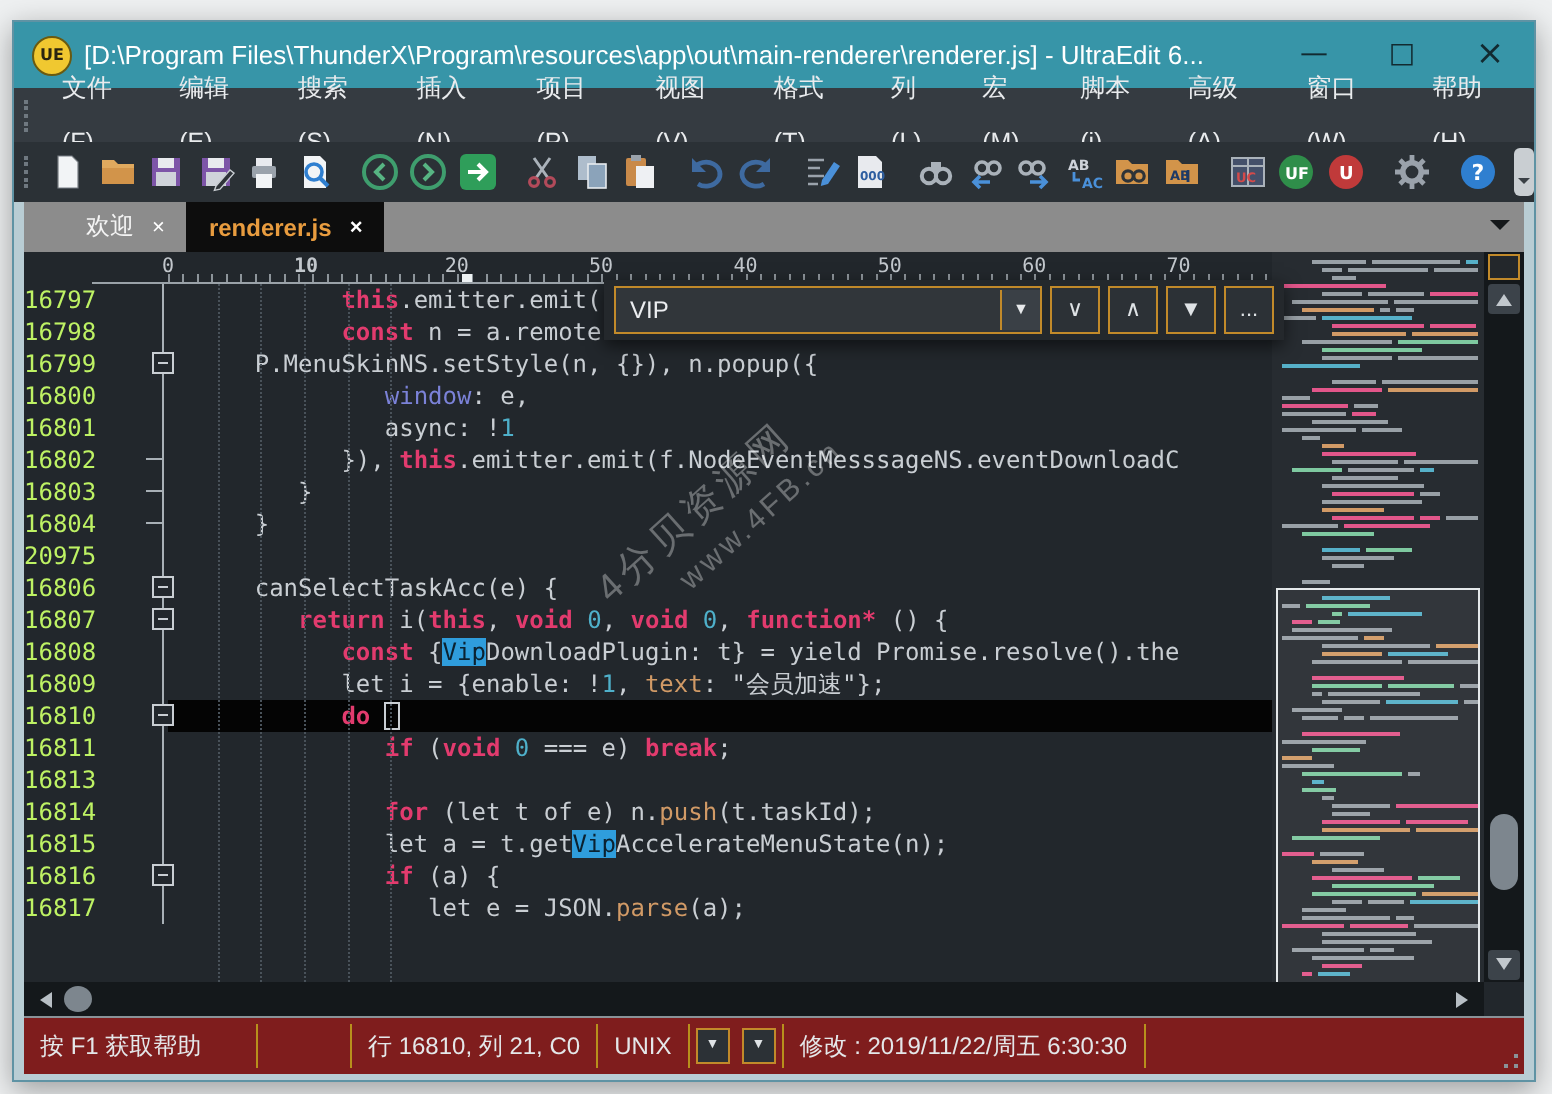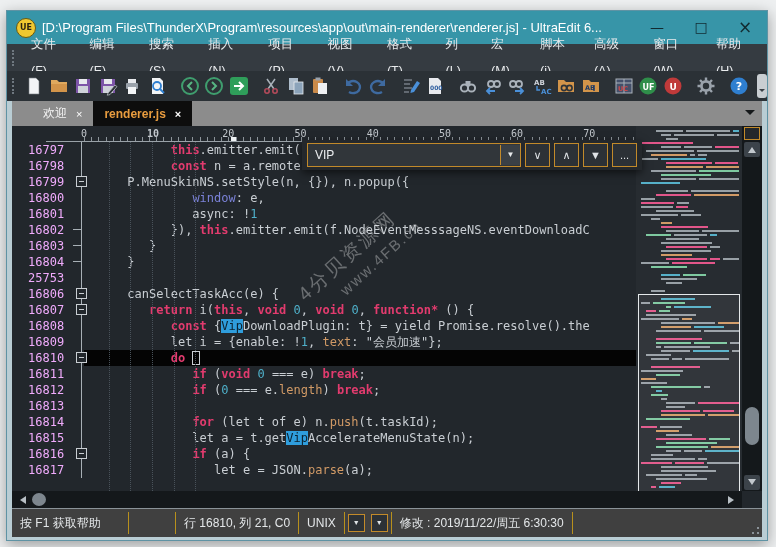--- a/index.html
+++ b/index.html
@@ -34,21 +34,21 @@
   .etop{display:flex;flex:1;min-height:0}
   .ecol{flex:1;display:flex;flex-direction:column;min-width:0}
   .ruler{height:16px;position:relative;flex:0 0 auto;color:#c2c7cc;font:10px "DejaVu Sans Mono",monospace}
   .ruler .ticks{position:absolute;left:72px;right:0;bottom:1px;height:4px;background:repeating-linear-gradient(90deg,#8d949a 0 1px,transparent 1px 7.22px)}
   .ruler .edge{position:absolute;left:34px;right:0;bottom:0;height:1px;background:#9aa2a8}
   .rnum{position:absolute;bottom:3px;transform:translateX(-50%)}
   .caretmark{position:absolute;bottom:1px;width:5px;height:4px;background:#eef2f4}
   .codehost{flex:1;position:relative;overflow:hidden;font:12px/16px "DejaVu Sans Mono",monospace}
   .guide{position:absolute;top:0;bottom:0;border-left:1px dotted #49525a;pointer-events:none}
   .crow{display:flex;height:16px;white-space:pre}
-  .lnum{width:50px;flex:0 0 auto;color:#f0abfc;padding-left:16px;box-sizing:border-box}
+  .lnum{width:50px;flex:0 0 auto;color:#bef264;padding-left:0;box-sizing:border-box}
   .fold{width:22px;flex:0 0 auto;position:relative}
   .fold:after{content:"";position:absolute;left:19px;top:0;height:100%;width:1px;background:#a8b0b6}
   .fold.box:before{content:"";position:absolute;z-index:1;left:14px;top:2px;width:9px;height:9px;border:1px solid #c9ced3;background:linear-gradient(#c9ced3,#c9ced3) center/5px 1px no-repeat #22272c}
   .fold.tick{background:linear-gradient(#a8b0b6,#a8b0b6) 11px 7px/9px 1px no-repeat}
   .ctext{flex:1;min-width:0;overflow:hidden}
   .crow.cur .ctext{background:#040404}
   .tk-d{color:#c9ced3}.tk-k{color:#e23b6e;font-weight:bold}.tk-o{color:#d19a66}.tk-n{color:#4fb0ca}.tk-w{color:#7b82d8}
   .tk-h{background:#2f9ddc;color:#0b2230}
   .tk-c{outline:1px solid #c9ced3;outline-offset:-1px}
   
@@ -75,21 +75,21 @@
   .vthumb{width:14px;height:38px;background:#7d868e;border-radius:7px;margin-top:248px}
   .vspacer{flex:1}
   
   .hscroll{height:17px;margin-right:20px;background:#14181b;display:flex;align-items:center;flex:0 0 auto}
   .hbtn{width:18px;height:17px;display:flex;align-items:center;justify-content:center}
   .tri-left{width:0;height:0;border:4px solid transparent;border-right:6px solid #b8bfc5}
   .tri-right{width:0;height:0;border:4px solid transparent;border-left:6px solid #b8bfc5}
   .hthumb{width:14px;height:13px;background:#7d868e;border-radius:50%;margin-left:2px}
   .hspacer{flex:1}
   
-  .statusbar{height:28px;background:#404040;border-top:1px solid #8a9298;display:flex;align-items:stretch;color:#e4e7e9;font-size:12px;flex:0 0 auto}
+  .statusbar{height:28px;background:#7f1d1d;border-top:1px solid #8a9298;display:flex;align-items:stretch;color:#e4e7e9;font-size:12px;flex:0 0 auto}
   .seg{display:flex;align-items:center;padding:0 8px;white-space:nowrap}
   .sep{width:1px;background:#b8901c;margin:3px 0}
   .sdd{width:15px;height:16px;border:1px solid #c28a2a;background:#2c3136;color:#dfe3e6;font-size:7px;line-height:15px;text-align:center;align-self:center;margin:0 3px}
   .statusgrip{margin-left:auto;position:relative;width:16px}
   .statusgrip i{position:absolute;width:2px;height:2px;background:#8a9298}
   svg text{font-family:"DejaVu Sans",sans-serif;font-weight:bold}
 </style>
 </head>
 <body>
 
@@ -348,28 +348,27 @@
               <div class="guide" style="left: 161.626px;"></div>
               <div class="guide" style="left: 183.282px;"></div>
               <div class="crow"><span class="lnum">16797</span><span class="fold"></span><span class="ctext"><span class="tk-d">            </span><span class="tk-k">this</span><span class="tk-d">.emitter.emit(</span></span></div>
               <div class="crow"><span class="lnum">16798</span><span class="fold"></span><span class="ctext"><span class="tk-d">            </span><span class="tk-k">const</span><span class="tk-d"> n = a.remote</span></span></div>
               <div class="crow"><span class="lnum">16799</span><span class="fold box"></span><span class="ctext"><span class="tk-d">      P.MenuSkinNS.setStyle(n, {}), n.popup({</span></span></div>
               <div class="crow"><span class="lnum">16800</span><span class="fold"></span><span class="ctext"><span class="tk-d">               </span><span class="tk-w">window</span><span class="tk-d">: e,</span></span></div>
               <div class="crow"><span class="lnum">16801</span><span class="fold"></span><span class="ctext"><span class="tk-d">               async: !</span><span class="tk-n">1</span></span></div>
               <div class="crow"><span class="lnum">16802</span><span class="fold tick"></span><span class="ctext"><span class="tk-d">            }), </span><span class="tk-k">this</span><span class="tk-d">.emitter.emit(f.NodeEventMesssageNS.eventDownloadC</span></span></div>
               <div class="crow"><span class="lnum">16803</span><span class="fold tick"></span><span class="ctext"><span class="tk-d">         }</span></span></div>
               <div class="crow"><span class="lnum">16804</span><span class="fold tick"></span><span class="ctext"><span class="tk-d">      }</span></span></div>
-              <div class="crow"><span class="lnum">25753</span><span class="fold"></span><span class="ctext"><span class="tk-d"></span></span></div>
+              <div class="crow"><span class="lnum">20975</span><span class="fold"></span><span class="ctext"><span class="tk-d"></span></span></div>
               <div class="crow"><span class="lnum">16806</span><span class="fold box"></span><span class="ctext"><span class="tk-d">      canSelectTaskAcc(e) {</span></span></div>
               <div class="crow"><span class="lnum">16807</span><span class="fold box"></span><span class="ctext"><span class="tk-d">         </span><span class="tk-k">return</span><span class="tk-d"> i(</span><span class="tk-k">this</span><span class="tk-d">, </span><span class="tk-k">void</span><span class="tk-d"> </span><span class="tk-n">0</span><span class="tk-d">, </span><span class="tk-k">void</span><span class="tk-d"> </span><span class="tk-n">0</span><span class="tk-d">, </span><span class="tk-k">function*</span><span class="tk-d"> () {</span></span></div>
               <div class="crow"><span class="lnum">16808</span><span class="fold"></span><span class="ctext"><span class="tk-d">            </span><span class="tk-k">const</span><span class="tk-d"> {</span><span class="tk-h">Vip</span><span class="tk-d">DownloadPlugin: t} = yield Promise.resolve().the</span></span></div>
               <div class="crow"><span class="lnum">16809</span><span class="fold"></span><span class="ctext"><span class="tk-d">            let i = {enable: !</span><span class="tk-n">1</span><span class="tk-d">, </span><span class="tk-o">text</span><span class="tk-d">: "会员加速"};</span></span></div>
               <div class="crow cur"><span class="lnum">16810</span><span class="fold box"></span><span class="ctext"><span class="tk-d">            </span><span class="tk-k">do</span><span class="tk-d"> </span><span class="tk-c">{</span></span></div>
               <div class="crow"><span class="lnum">16811</span><span class="fold"></span><span class="ctext"><span class="tk-d">               </span><span class="tk-k">if</span><span class="tk-d"> (</span><span class="tk-k">void</span><span class="tk-d"> </span><span class="tk-n">0</span><span class="tk-d"> === e) </span><span class="tk-k">break</span><span class="tk-d">;</span></span></div>
-              <div class="crow"><span class="lnum">16812</span><span class="fold"></span><span class="ctext"><span class="tk-d">               </span><span class="tk-k">if</span><span class="tk-d"> (</span><span class="tk-n">0</span><span class="tk-d"> === e.</span><span class="tk-o">length</span><span class="tk-d">) </span><span class="tk-k">break</span><span class="tk-d">;</span></span></div>
               <div class="crow"><span class="lnum">16813</span><span class="fold"></span></div>
               <div class="crow"><span class="lnum">16814</span><span class="fold"></span><span class="ctext"><span class="tk-d">               </span><span class="tk-k">for</span><span class="tk-d"> (let t of e) n.</span><span class="tk-o">push</span><span class="tk-d">(t.taskId);</span></span></div>
               <div class="crow"><span class="lnum">16815</span><span class="fold"></span><span class="ctext"><span class="tk-d">               let a = t.get</span><span class="tk-h">Vip</span><span class="tk-d">AccelerateMenuState(n);</span></span></div>
               <div class="crow"><span class="lnum">16816</span><span class="fold box"></span><span class="ctext"><span class="tk-d">               </span><span class="tk-k">if</span><span class="tk-d"> (a) {</span></span></div>
               <div class="crow"><span class="lnum">16817</span><span class="fold"></span><span class="ctext"><span class="tk-d">                  let e = JSON.</span><span class="tk-o">parse</span><span class="tk-d">(a);</span></span></div>
             </div>
         </div>
         <div class="minimap">
           <div>
               <div class="mrow" style="margin-left: 20px;">

